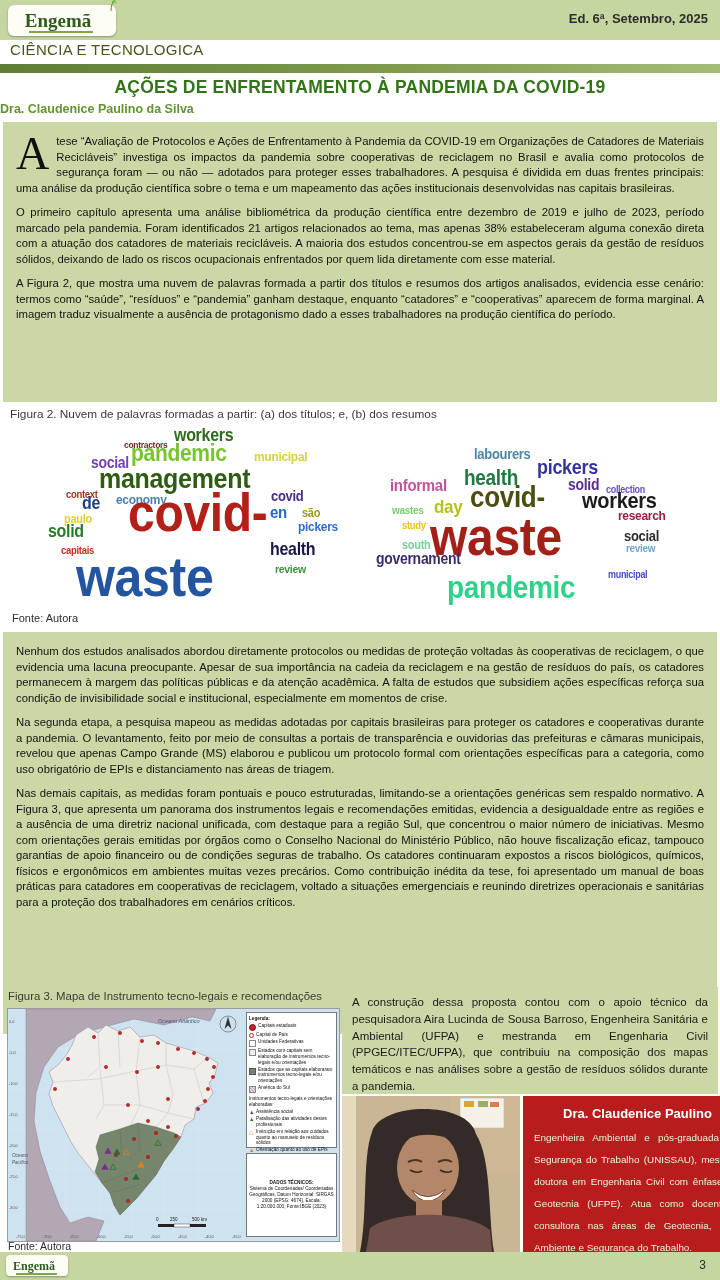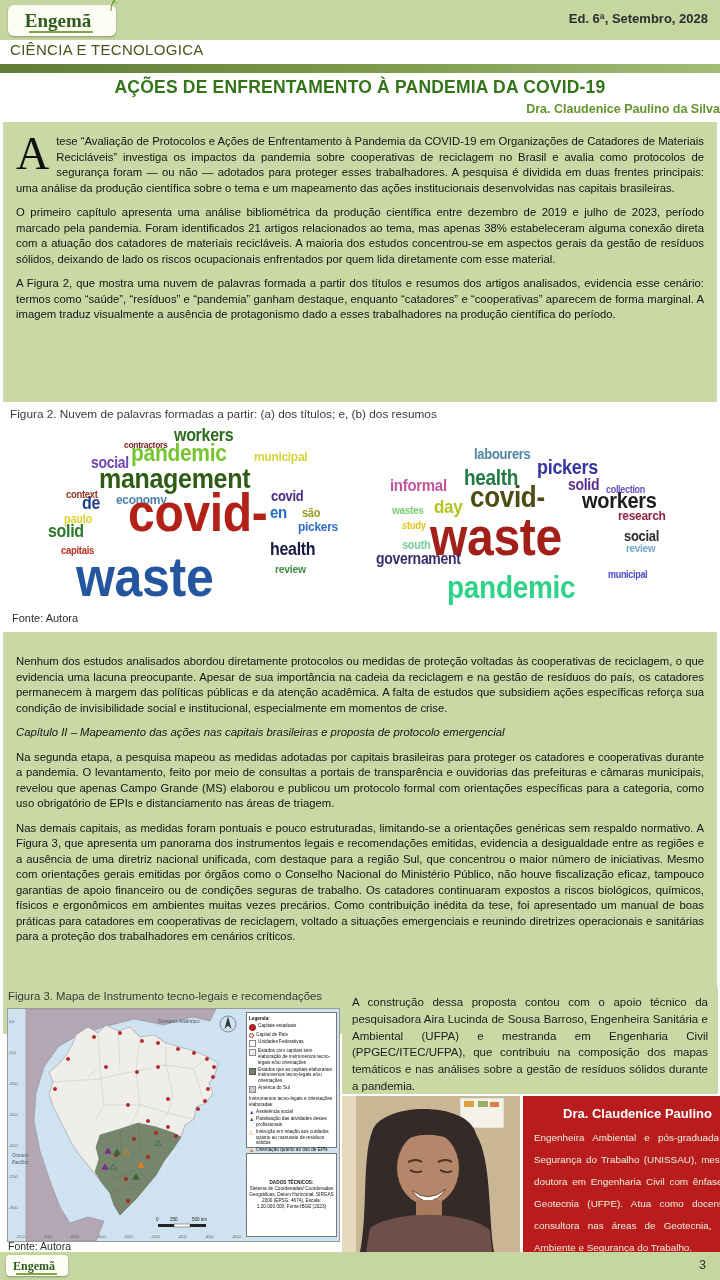--- a/index.html
+++ b/index.html
@@ -14,33 +14,33 @@
   .logo-text{font-family:"Liberation Serif",serif;font-weight:bold;color:#2e5c1c;font-size:19px;line-height:1;position:relative;padding-right:8px}
   .logo-box.small .logo-text{font-size:12px;padding-right:6px}
   .logo-text::after{content:"";position:absolute;left:6%;bottom:-3px;width:85%;height:2px;background:#7ca83e}
   .leaf{position:absolute;right:-2px;top:-7px}
   .edition{position:absolute;right:12px;top:11px;font-size:13px;font-weight:bold;color:#2d2d2d}
   .section-title{position:absolute;left:10px;top:41px;font-size:15px;font-weight:normal;color:#4a551a;letter-spacing:.3px}
   .grad-bar{position:absolute;left:0;top:64px;width:720px;height:9px;
             background:linear-gradient(90deg,#5f7d33,#7e9b4e 55%,#a3bd77)}
   .art-title{position:absolute;left:0;top:77px;width:720px;text-align:center;font-size:17.5px;
              font-weight:bold;color:#327417;letter-spacing:.2px}
-  .art-author{position:absolute;left:0;top:102px;width:720px;text-align:right;font-size:12.5px;
+  .art-author{position:absolute;left:0;top:102px;width:720px;text-align:left;font-size:12.5px;
               font-weight:bold;color:#64942f}
 
   
   .gblock{position:absolute;left:3px;width:714px;background:#c9d8a4;box-sizing:border-box;
           padding:12px 13px 8px;overflow:hidden}
   .gblock p{margin:0 0 9px;font-size:11.3px;line-height:15.5px;text-align:justify;color:#141414}
   .gblock p:last-child{margin-bottom:0}
   .chapter{font-style:italic}
   .dc{float:left;font-family:"Liberation Serif",serif;font-size:46px;line-height:36px;
       padding:2px 7px 0 0;color:#101010}
   #block1{top:122px;height:280px}
-  #block2{top:632px;height:402px;padding-top:22px}
+  #block2{top:632px;height:402px;padding-top:12px}
   #block1 p, #block2 p{margin-bottom:9px}
 
   
   .figcap{position:absolute;font-size:11.8px;color:#3a3a3a}
   #fig2cap{left:10px;top:407px}
   .cloud{position:absolute;top:428px;height:186px;overflow:visible}
   #cloudA{left:6px;width:345px}
   #cloudB{left:362px;width:352px}
   .w{position:absolute;font-weight:bold;white-space:nowrap;line-height:.9;letter-spacing:-.3px;
      transform:scaleY(1.12);transform-origin:left top}
@@ -86,21 +86,21 @@
 
 <div class="band"></div>
 <div class="logo-box">
   <span class="logo-text">Engemã</span>
   <svg class="leaf" width="14" height="14" viewBox="0 0 14 14">
     <path d="M7 13 C7 8 8 5 11 2" stroke="#5a8a2e" stroke-width="1" fill="none"></path>
     <path d="M11 2 C9 2 7.5 3.5 8 5.5 C10 5.5 11 4 11 2 Z" fill="#6faa3a"></path>
     <path d="M10.5 2.5 C12 3 13 4.5 12.5 6 C11 5.8 10.2 4.2 10.5 2.5 Z" fill="#8cc050"></path>
   </svg>
 </div>
-<div class="edition">Ed. 6ª, Setembro, 2028</div>
+<div class="edition">Ed. 6ª, Setembro, 2025</div>
 <div class="section-title">CIÊNCIA E TECNOLOGICA</div>
 <div class="grad-bar"></div>
 
 <div class="art-title">AÇÕES DE ENFRENTAMENTO À PANDEMIA DA COVID-19</div>
 <div class="art-author">Dra. Claudenice Paulino da Silva</div>
 
 <div class="gblock" id="block1">
   <p><span class="dc">A</span><span>tese “Avaliação de Protocolos e Ações de Enfrentamento à Pandemia da COVID-19 em Organizações de Catadores de Materiais Recicláveis” investiga os impactos da pandemia sobre cooperativas de reciclagem no Brasil e avalia como protocolos de segurança foram — ou não — adotados para proteger esses trabalhadores. A pesquisa é dividida em duas frentes principais: uma análise da produção científica sobre o tema e um mapeamento das ações institucionais desenvolvidas nas capitais brasileiras.</span></p>
   <p>O primeiro capítulo apresenta uma análise bibliométrica da produção científica entre dezembro de 2019 e julho de 2023, período marcado pela pandemia. Foram identificados 21 artigos relacionados ao tema, mas apenas 38% estabeleceram alguma conexão direta com a atuação dos catadores de materiais recicláveis. A maioria dos estudos concentrou-se em aspectos gerais da gestão de resíduos sólidos, deixando de lado os riscos ocupacionais enfrentados por quem lida diretamente com esse material.</p>
   <p>A Figura 2, que mostra uma nuvem de palavras formada a partir dos títulos e resumos dos artigos analisados, evidencia esse cenário: termos como “saúde”, “resíduos” e “pandemia” ganham destaque, enquanto “catadores” e “cooperativas” aparecem de forma marginal. A imagem traduz visualmente a ausência de protagonismo dado a esses trabalhadores na produção científica do período.</p>
@@ -147,21 +147,20 @@
     <span class="w" style="left: 264px; top: 115px; font-size: 10px; color: rgb(111, 166, 207);">review</span>
     <span class="w" style="left: 40px; top: 112px; font-size: 11px; color: rgb(119, 207, 155);">south</span>
     <span class="w" style="left: 14px; top: 124px; font-size: 14px; color: rgb(60, 44, 110);">governament</span>
     <span class="w" style="left: 246px; top: 142px; font-size: 9px; color: rgb(74, 74, 206);">municipal</span>
     <span class="w" style="left: 85px; top: 145px; font-size: 28px; color: rgb(46, 211, 137);">pandemic</span>
   </div>
 <div class="fonte" id="fonte2">Fonte: Autora</div>
 
 <div class="gblock" id="block2">
   <p>Nenhum dos estudos analisados abordou diretamente protocolos ou medidas de proteção voltadas às cooperativas de reciclagem, o que evidencia uma lacuna preocupante. Apesar de sua importância na cadeia da reciclagem e na gestão de resíduos do país, os catadores permanecem à margem das políticas públicas e da atenção acadêmica. A falta de estudos que subsidiem ações específicas reforça sua condição de invisibilidade social e institucional, especialmente em momentos de crise.</p>
-  <p class="chapter">Capítulo II – Mapeamento das ações nas capitais brasileiras e proposta de protocolo emergencial</p>
   <p>Na segunda etapa, a pesquisa mapeou as medidas adotadas por capitais brasileiras para proteger os catadores e cooperativas durante a pandemia. O levantamento, feito por meio de consultas a portais de transparência e ouvidorias das prefeituras e câmaras municipais, revelou que apenas Campo Grande (MS) elaborou e publicou um protocolo formal com orientações específicas para a categoria, como uso obrigatório de EPIs e distanciamento nas áreas de triagem.</p>
   <p>Nas demais capitais, as medidas foram pontuais e pouco estruturadas, limitando-se a orientações genéricas sem respaldo normativo. A Figura 3, que apresenta um panorama dos instrumentos legais e recomendações emitidas, evidencia a desigualdade entre as regiões e a ausência de uma diretriz nacional unificada, com destaque para a região Sul, que concentrou o maior número de iniciativas. Mesmo com orientações gerais emitidas por órgãos como o Conselho Nacional do Ministério Público, não houve fiscalização eficaz, tampouco garantias de apoio financeiro ou de condições seguras de trabalho. Os catadores continuaram expostos a riscos biológicos, químicos, físicos e ergonômicos em ambientes muitas vezes precários. Como contribuição inédita da tese, foi apresentado um manual de boas práticas para catadores em cooperativas de reciclagem, voltado a situações emergenciais e reunindo diretrizes operacionais e sanitárias para a proteção dos trabalhadores em cenários críticos.</p>
 </div>
 
 <div class="figcap" id="fig3cap">Figura 3. Mapa de Instrumento tecno-legais e recomendações</div>
 <div id="mapwrap">
   <svg id="mapsvg" width="236" height="232" viewBox="0 0 236 232">
     <rect x="0" y="0" width="236" height="232" fill="#cfe2ef"></rect>
     <g stroke="#dcebf4" stroke-width="0.5">
       <line x1="25" y1="0" x2="25" y2="232"></line>

